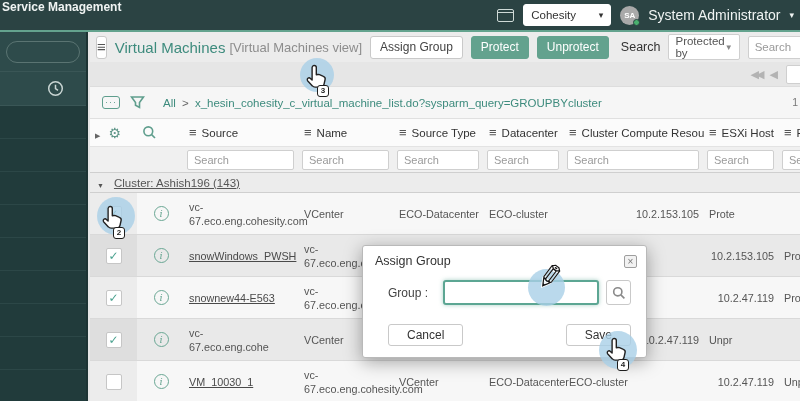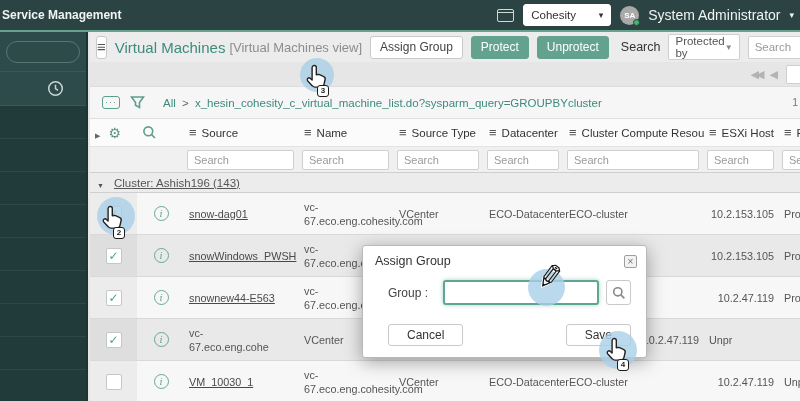--- a/index.html
+++ b/index.html
@@ -1,20 +1,20 @@
 <!DOCTYPE html>
 <html><head>
 <meta charset="utf-8">
 <style>
   * { margin:0; padding:0; box-sizing:border-box; }
   html,body { width:800px; height:401px; overflow:hidden; }
   body { font-family:"Liberation Sans","DejaVu Sans",sans-serif; position:relative; background:#e6e6e6; color:#444; }
 
   
-  .app-header { position:absolute; left:0; top:0; width:800px; height:30px; background:#2b4343; display:flex; align-items:center; z-index:5; }
+  .app-header { position:absolute; left:0; top:0; width:800px; height:30px; background:#2b4343; display:flex; z-index:5; }
   .app-title { color:#f0f4f3; font-size:12px; font-weight:bold; margin-left:2px; white-space:nowrap; }
   .header-right { position:absolute; right:6px; top:0; height:30px; display:flex; align-items:center; gap:9px; }
   .win-icon { width:17px; height:13px; border:1.5px solid #cfdad7; border-radius:2px; position:relative; }
   .win-icon::before { content:""; position:absolute; left:0; right:0; top:2px; border-top:1.5px solid #cfdad7; }
   .app-switcher { background:#fff; border:1px solid #fff; border-radius:3px; height:22px; min-width:88px; display:flex; align-items:center; justify-content:space-between; padding:0 7px; font-size:11.5px; color:#333; cursor:pointer; }
   .app-switcher .caret { font-size:9px; color:#333; margin-left:10px; }
   .avatar-wrap { position:relative; width:19px; height:19px; }
   .avatar { width:19px; height:19px; border-radius:50%; background:#a9a9a9; color:#fff; font-size:8px; font-weight:bold; display:flex; align-items:center; justify-content:center; }
   .status-dot { position:absolute; right:-1px; bottom:-1px; width:7px; height:7px; border-radius:50%; background:#49b06e; border:1px solid #2b4343; }
   .user-name { color:#f0f4f3; font-size:14px; }
@@ -266,21 +266,20 @@
     <span class="group-label">Cluster: Ashish196 (143)</span>
   </div>
 
   <div class="trow drow odd">
     <div class="cell-check">
         <span class="checkbox">✓</span>
       </div>
     <div class="cell-info">
         <span class="info-icon"></span>
       </div>
-    <div class="cell"><span class="name-link">snow-dag01</span></div>
     <div class="cell">
         <div class="src-line">vc-</div>
         <div class="src-line">67.eco.eng.cohesity.com</div>
       </div>
     <div class="cell">VCenter</div>
     <div class="cell">ECO-Datacenter</div>
     <div class="cell">ECO-cluster</div>
     <div class="cell cell-esxi">10.2.153.105</div>
     <div class="cell">Prote</div>
   </div>

